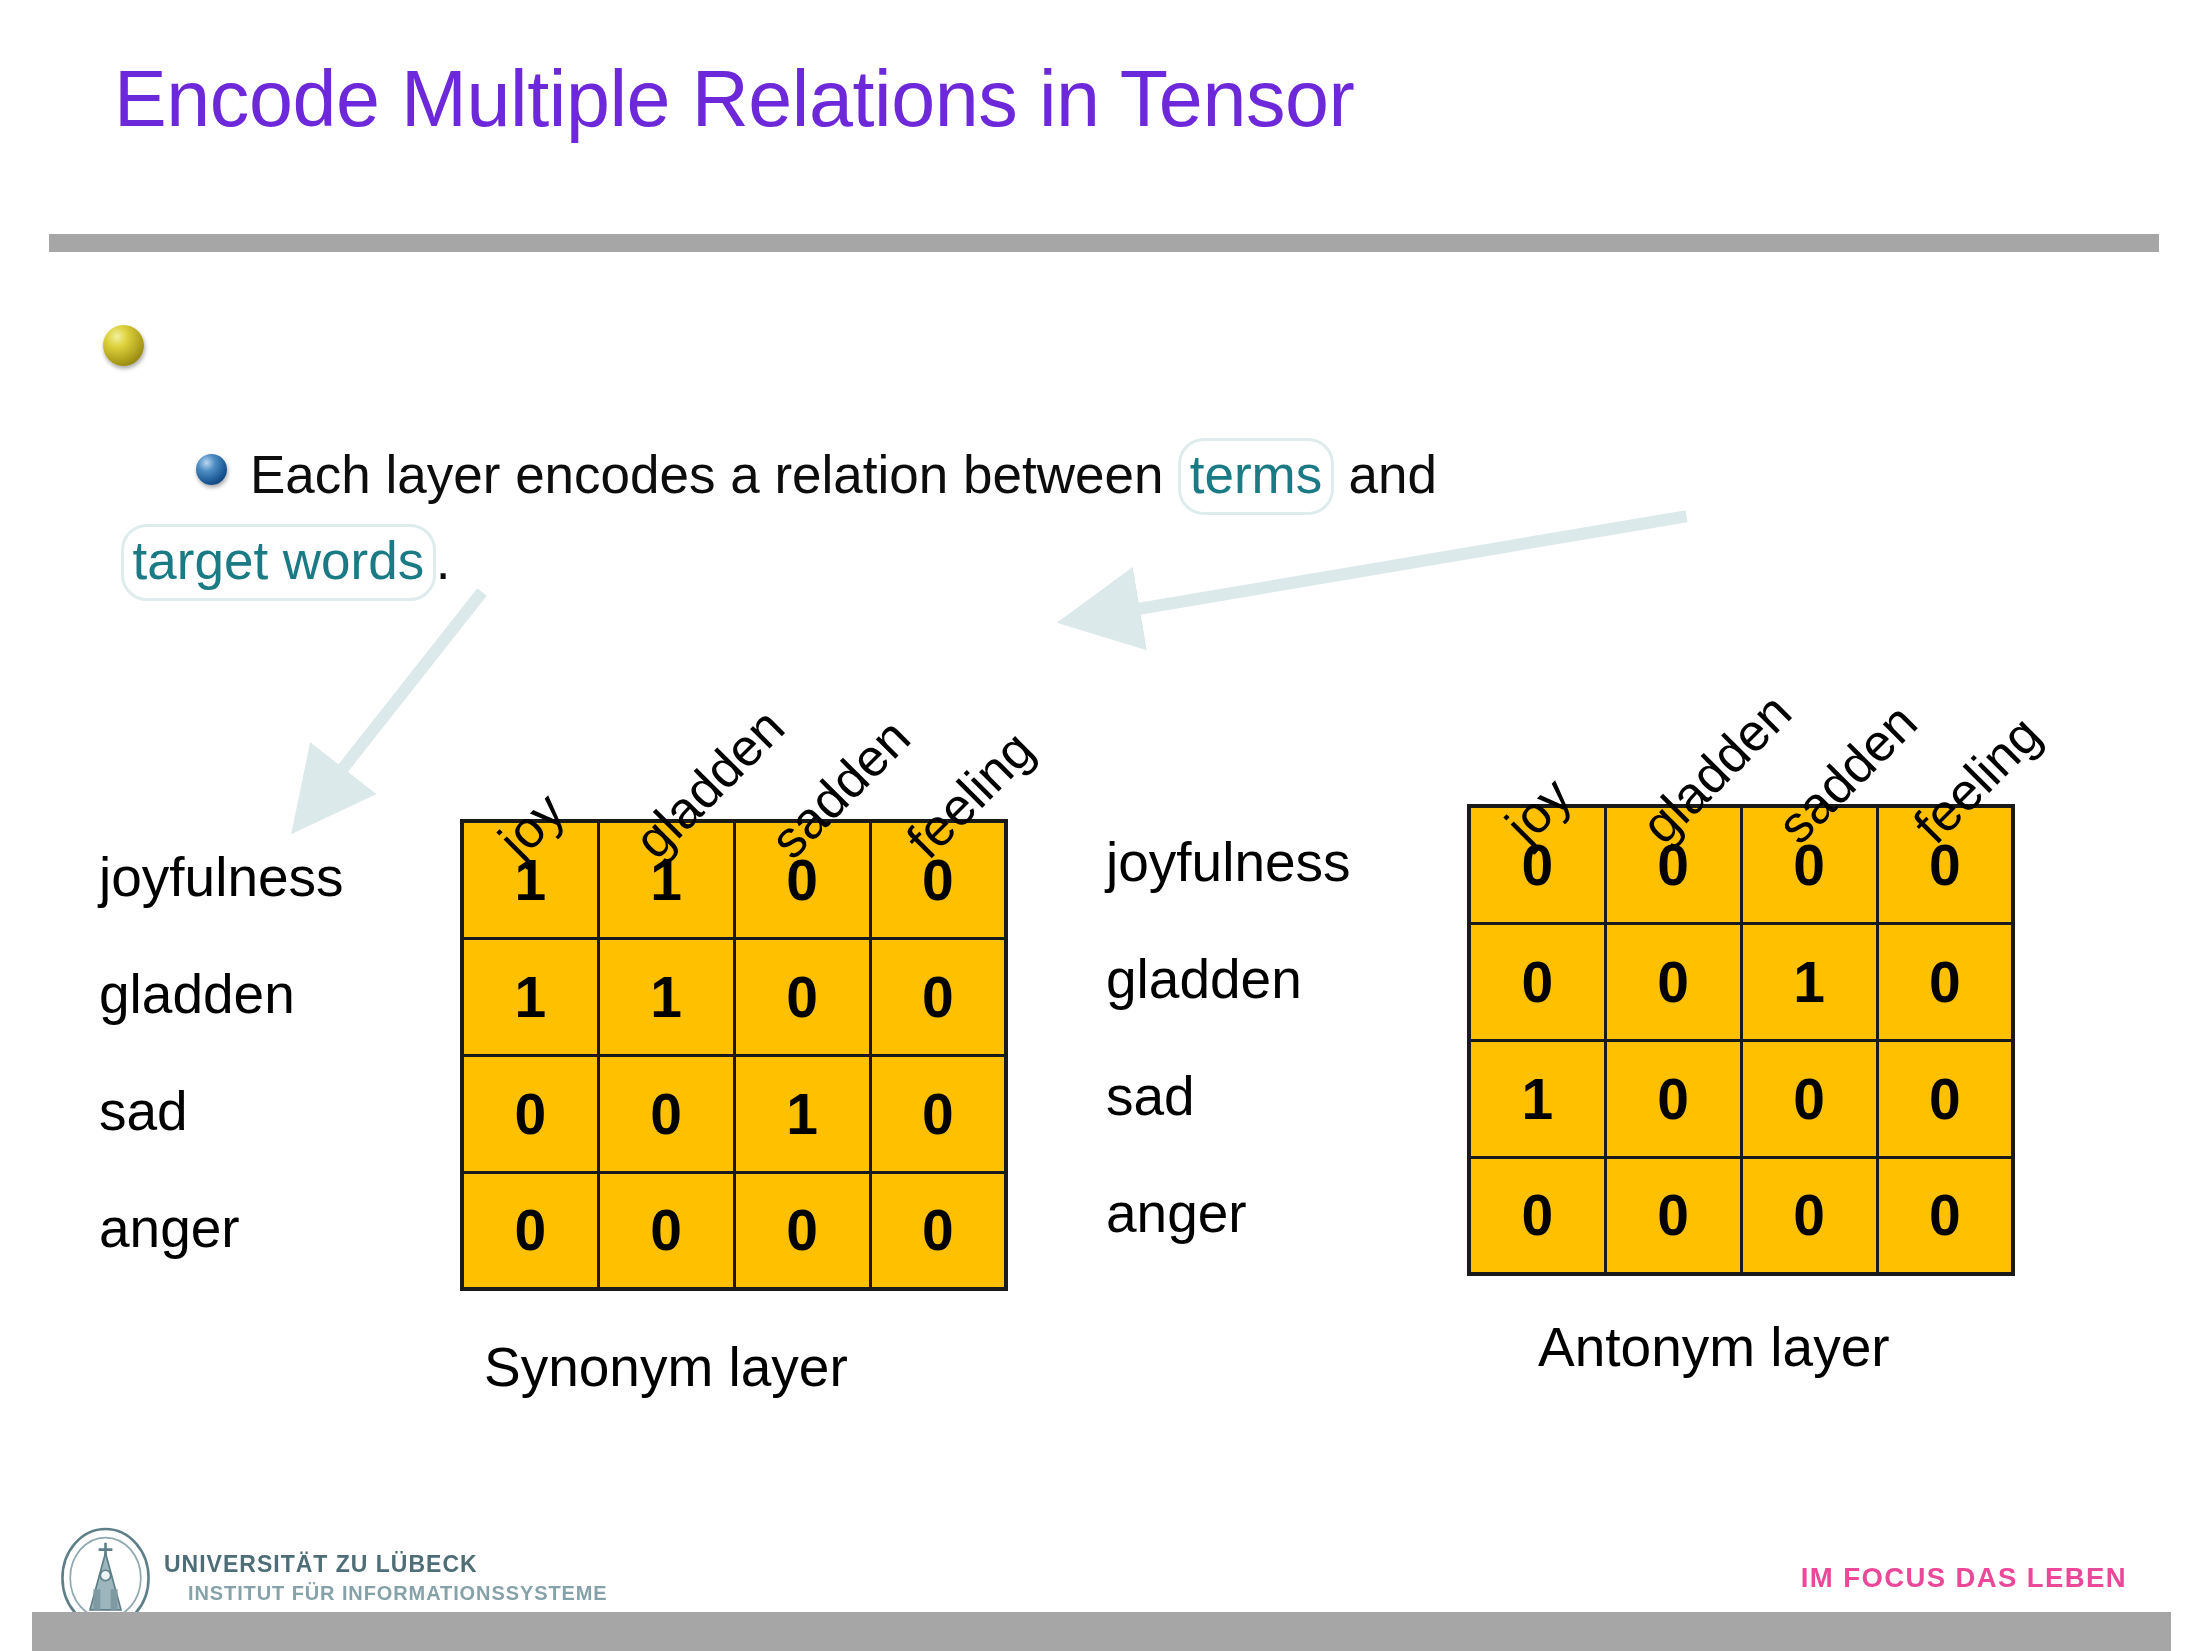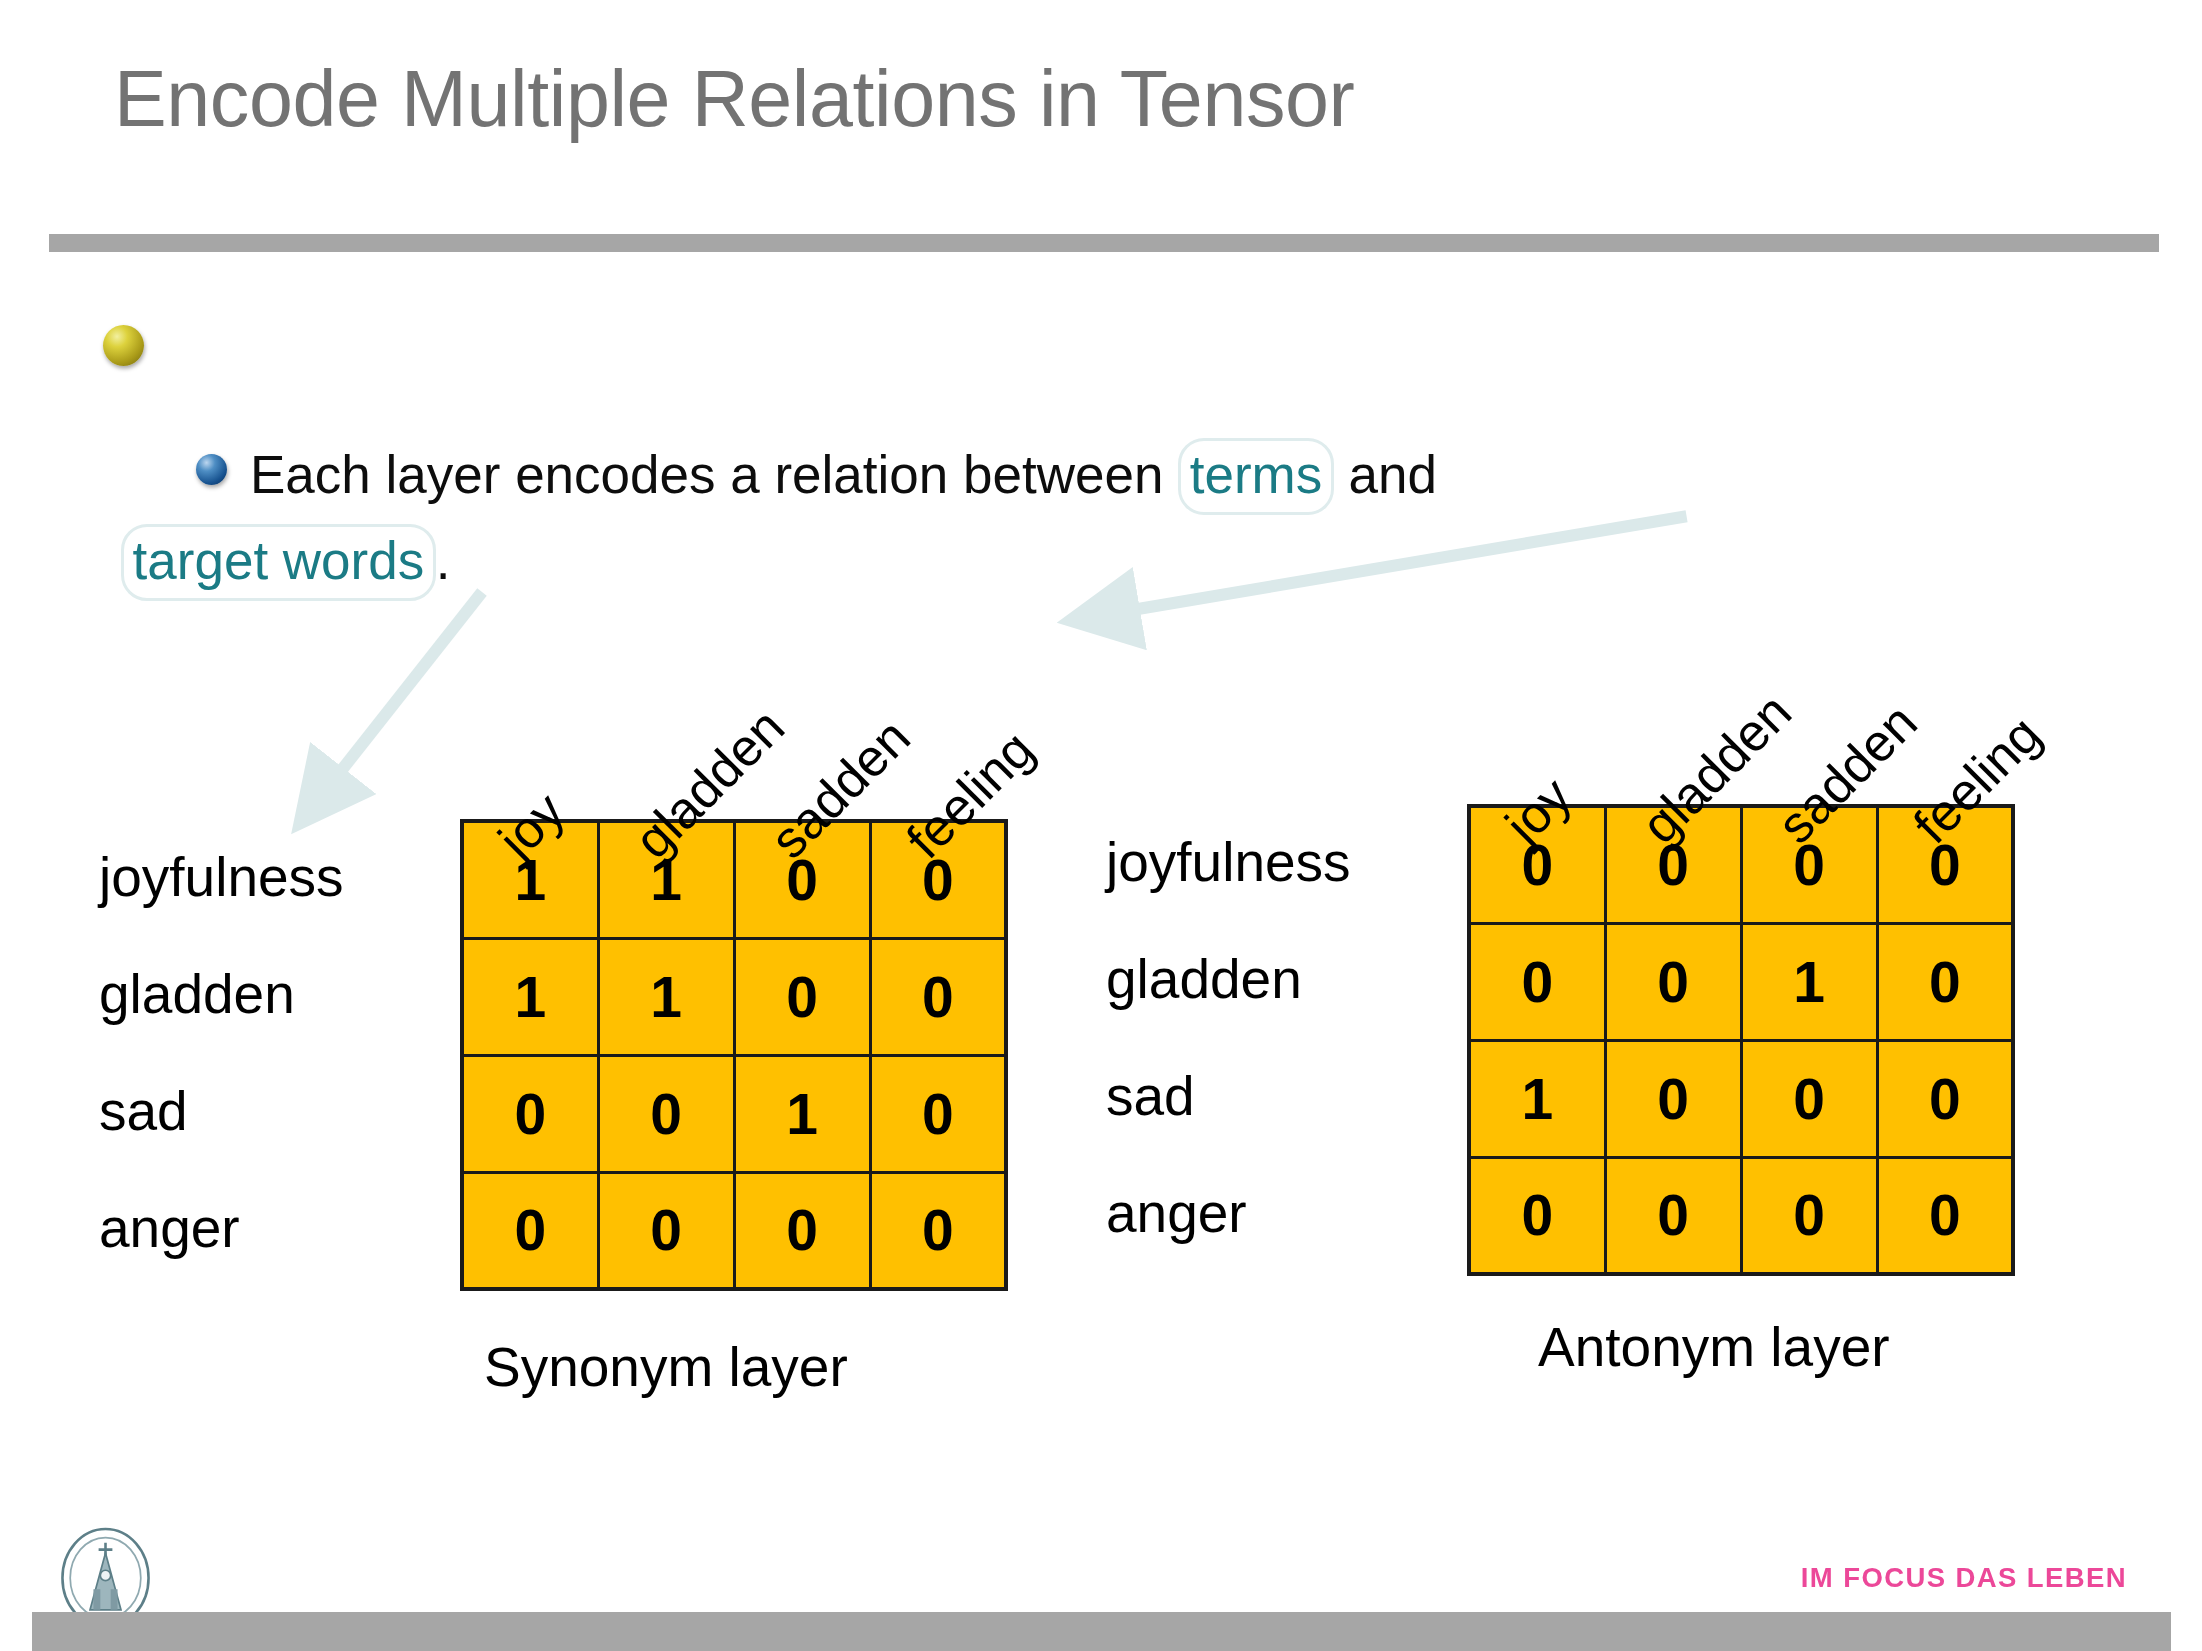--- a/index.html
+++ b/index.html
@@ -15,21 +15,21 @@
     width: 2203px; height: 1652px;
     background: #ffffff;
   }
 
   
   .slide-title {
     position: absolute;
     left: 114px; top: 53px;
     font-size: 79px;
     font-weight: 400;
-    color: #737373;
+    color: #6d28d9;
     letter-spacing: -0.4px;
     white-space: nowrap;
   }
   .title-rule {
     position: absolute;
     left: 49px; top: 234px;
     width: 2110px; height: 18px;
     background: #a6a6a6;
   }
 
@@ -305,19 +305,23 @@
   <div class="footer-logo">
     <svg class="crest" viewBox="0 0 108 118">
       <ellipse cx="54" cy="59" rx="50" ry="57" fill="none" stroke="#5d7f88" stroke-width="3"></ellipse>
       <ellipse cx="54" cy="59" rx="41" ry="47" fill="none" stroke="#8fa9b0" stroke-width="2"></ellipse>
       <path d="M54 18 L54 34 M46 26 L62 26" stroke="#5d7f88" stroke-width="3" fill="none"></path>
       <path d="M54 30 L36 96 L72 96 Z" fill="#9db6bd" stroke="#5d7f88" stroke-width="2"></path>
       <path d="M40 96 L40 72 L48 72 L48 96 Z M60 96 L60 72 L68 72 L68 96 Z" fill="#7f9aa3"></path>
       <circle cx="54" cy="56" r="6" fill="#eef3f5" stroke="#5d7f88" stroke-width="2"></circle>
       <path d="M30 100 L78 100" stroke="#5d7f88" stroke-width="3"></path>
     </svg>
+    <div class="footer-words">
+      <div class="footer-uni">UNIVERSITÄT ZU LÜBECK</div>
+      <div class="footer-inst">INSTITUT FÜR INFORMATIONSSYSTEME</div>
+    </div>
   </div>
 
   <div class="footer-tagline">IM FOCUS DAS LEBEN</div>
   <div class="footer-bar"></div>
 
 </div>
 
 
 </body></html>

